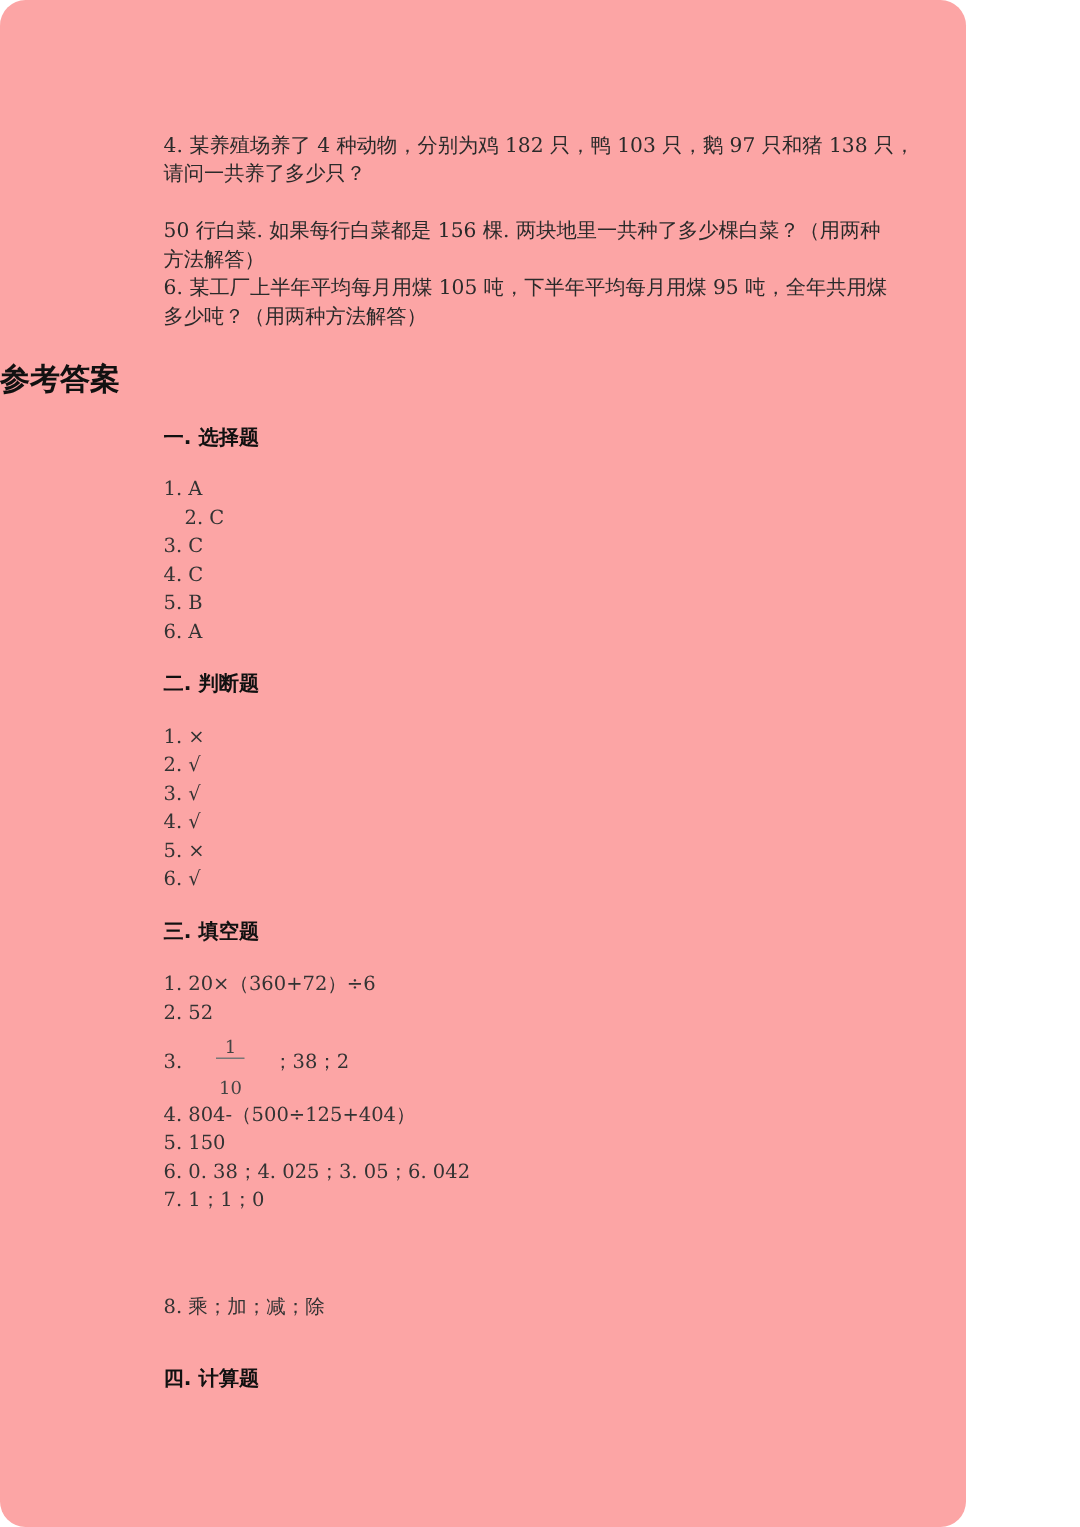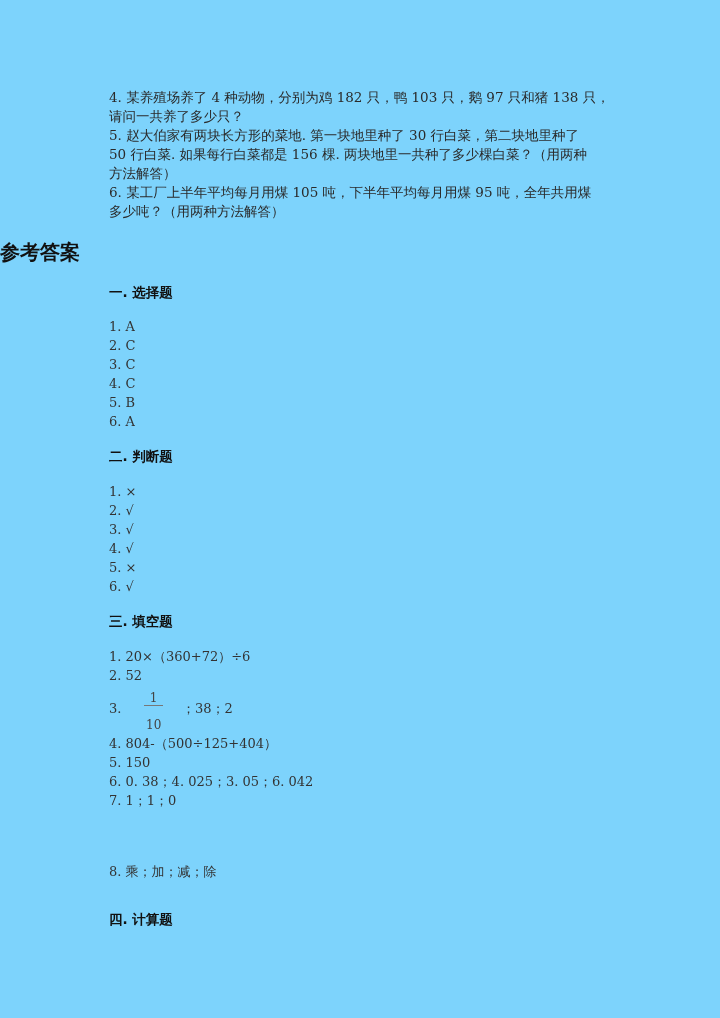--- a/index.html
+++ b/index.html
@@ -11,22 +11,23 @@
       width: 720px;
       height: 1018px;
       position: relative;
       overflow: hidden;
       font-family: "DejaVu Serif", "Liberation Serif", serif;
       color: #222222;
     }
     .page {
       position: absolute;
       left: 0; top: 0;
-      width: 720px; height: 1018px;
-      background: #7dd3fc;
+      width: 644px; height: 1018px;
+      background: #fca5a5;
+      border-radius: 17px;
     }
     .line {
       position: absolute;
       left: 109px;
       font-size: 13.5px;
       line-height: 19px;
       white-space: nowrap;
       color: #2a2a2a;
     }
     .title {
@@ -68,32 +69,31 @@
     .frac .den { display: block; border-top: 1px solid #777777; padding: 12px 2px; }
   </style>
 </head>
 <body>
 
 <div class="page">
 
   <div class="line" style="top:88px;">4. 某养殖场养了 4 种动物，分别为鸡 182 只，鸭 103 只，鹅 97 只和猪 138 只，</div>
   <div class="line" style="top:107px;">请问一共养了多少只？</div>
 
-  <div class="line" style="top:126px;">5. 赵大伯家有两块长方形的菜地. 第一块地里种了 30 行白菜，第二块地里种了</div>
   <div class="line" style="top:145px;">50 行白菜. 如果每行白菜都是 156 棵. 两块地里一共种了多少棵白菜？（用两种</div>
   <div class="line" style="top:164px;">方法解答）</div>
 
   <div class="line" style="top:183px;">6. 某工厂上半年平均每月用煤 105 吨，下半年平均每月用煤 95 吨，全年共用煤</div>
   <div class="line" style="top:202px;">多少吨？（用两种方法解答）</div>
 
   <div class="title">参考答案</div>
 
   <div class="section-heading" style="top:283px;">一. 选择题</div>
   <div class="ans" style="top:317px;">1. A</div>
-  <div class="ans" style="top:336px;">2. C</div>
+  <div class="ans" style="top:336px;margin-left:14px;">2. C</div>
   <div class="ans" style="top:355px;">3. C</div>
   <div class="ans" style="top:374px;">4. C</div>
   <div class="ans" style="top:393px;">5. B</div>
   <div class="ans" style="top:412px;">6. A</div>
 
   <div class="section-heading" style="top:447px;">二. 判断题</div>
   <div class="ans" style="top:482px;">1. ×</div>
   <div class="ans" style="top:501px;">2. √</div>
   <div class="ans" style="top:520px;">3. √</div>
   <div class="ans" style="top:539px;">4. √</div>

